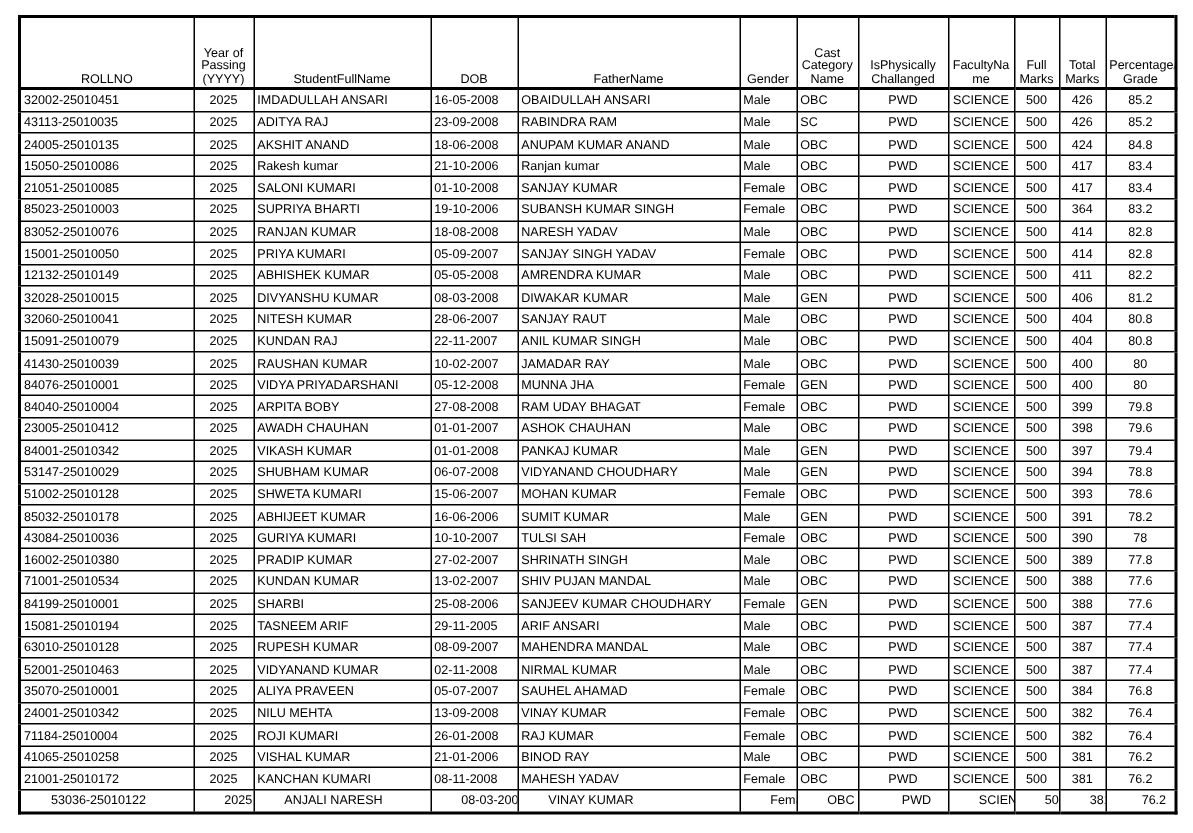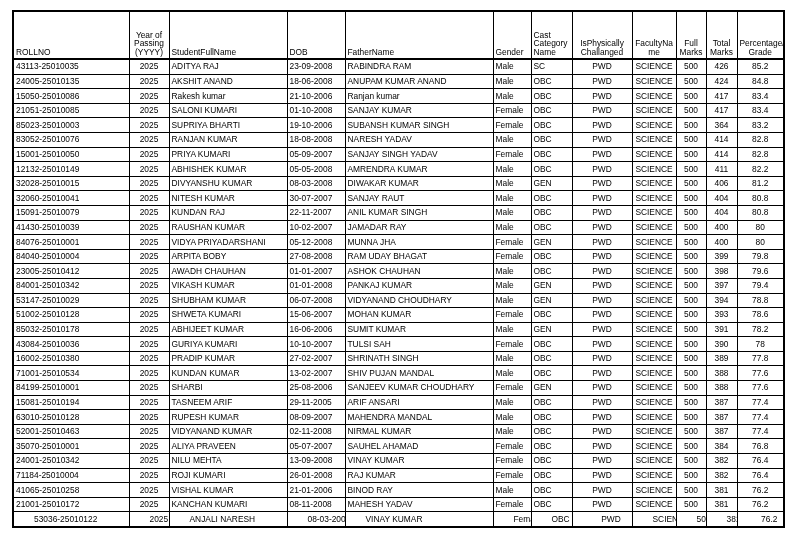--- a/index.html
+++ b/index.html
@@ -45,21 +45,21 @@
     padding: 1px 2px;
     vertical-align: bottom;
     overflow: hidden;
     white-space: nowrap;
   }
   table.grid thead th {
     font-weight: normal;
     height: 44px;
     vertical-align: bottom;
   }
-  table.grid thead th.h-left   { text-align: left; margin-left: 48px; }
+  table.grid thead th.h-left   { text-align: center; margin-left: 48px; }
   table.grid thead th.h-center { text-align: center; }
   table.grid thead th .wrap {
     white-space: normal;
     display: block;
   }
   table.grid tbody td {
     height: 11.6px;
     vertical-align: middle;
   }
   td.t-left   { text-align: left; }
@@ -128,20 +128,34 @@
           <th class="h-center">
             <span class="wrap">Total<br>Marks</span>
           </th>
           <th class="h-center">
             <span class="wrap">Percentage/<br>Grade</span>
           </th>
         </tr>
     </thead>
     <tbody>
         <tr>
+          <td class="t-left">32002-25010451</td>
+          <td class="t-center">2025</td>
+          <td class="t-left">IMDADULLAH ANSARI</td>
+          <td class="t-left">16-05-2008</td>
+          <td class="t-left">OBAIDULLAH ANSARI</td>
+          <td class="t-left">Male</td>
+          <td class="t-left">OBC</td>
+          <td class="t-center">PWD</td>
+          <td class="t-center">SCIENCE</td>
+          <td class="t-center">500</td>
+          <td class="t-center">426</td>
+          <td class="t-center">85.2</td>
+        </tr>
+        <tr>
           <td class="t-left">43113-25010035</td>
           <td class="t-center">2025</td>
           <td class="t-left">ADITYA RAJ</td>
           <td class="t-left">23-09-2008</td>
           <td class="t-left">RABINDRA RAM</td>
           <td class="t-left">Male</td>
           <td class="t-left">SC</td>
           <td class="t-center">PWD</td>
           <td class="t-center">SCIENCE</td>
           <td class="t-center">500</td>
@@ -257,21 +271,21 @@
           <td class="t-center">PWD</td>
           <td class="t-center">SCIENCE</td>
           <td class="t-center">500</td>
           <td class="t-center">406</td>
           <td class="t-center">81.2</td>
         </tr>
         <tr>
           <td class="t-left">32060-25010041</td>
           <td class="t-center">2025</td>
           <td class="t-left">NITESH KUMAR</td>
-          <td class="t-left">30-07-2007</td>
+          <td class="t-left">28-06-2007</td>
           <td class="t-left">SANJAY RAUT</td>
           <td class="t-left">Male</td>
           <td class="t-left">OBC</td>
           <td class="t-center">PWD</td>
           <td class="t-center">SCIENCE</td>
           <td class="t-center">500</td>
           <td class="t-center">404</td>
           <td class="t-center">80.8</td>
         </tr>
         <tr>

